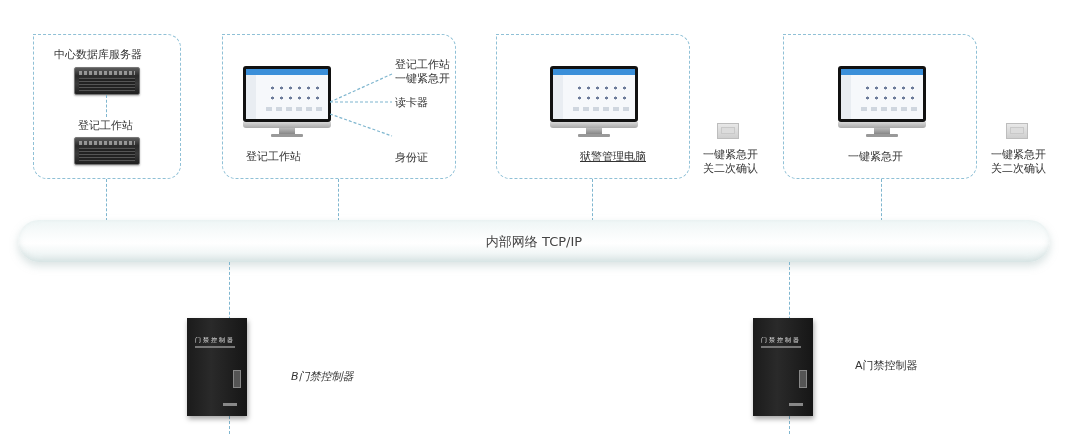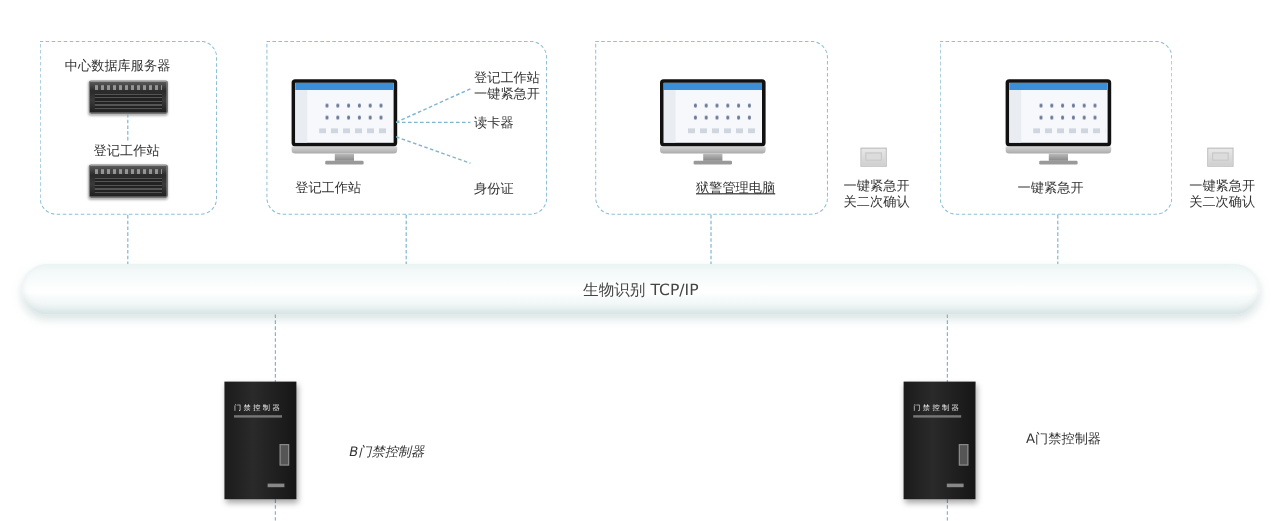--- a/index.html
+++ b/index.html
@@ -173,21 +173,21 @@
 </div>
 <div class="label" style="left:848px;top:150px;">一键紧急开</div>
 <div class="ebtn" style="left:1006px;top:123px;"></div>
 <div class="label" style="left:991px;top:148px;">
   <div>一键紧急开</div>
   <div>关二次确认</div>
 </div>
 <div class="vline" style="left:881px;top:179px;height:42px;"></div>
 
 <div class="pipe">
-  <div class="pipe-label">生物识别  TCP/IP</div>
+  <div class="pipe-label">内部网络  TCP/IP</div>
 </div>
 
 <div class="vline" style="left:229px;top:262px;height:172px;"></div>
 <div class="ctrl" style="left:187px;top:318px;">
   <div class="t1">门禁控制器</div>
   <div class="t2"></div>
     <div class="lock"></div>
     <div class="logo"></div>
 </div>
 <div class="label" style="left:291px;top:370px;font-style:italic;">B门禁控制器</div>

